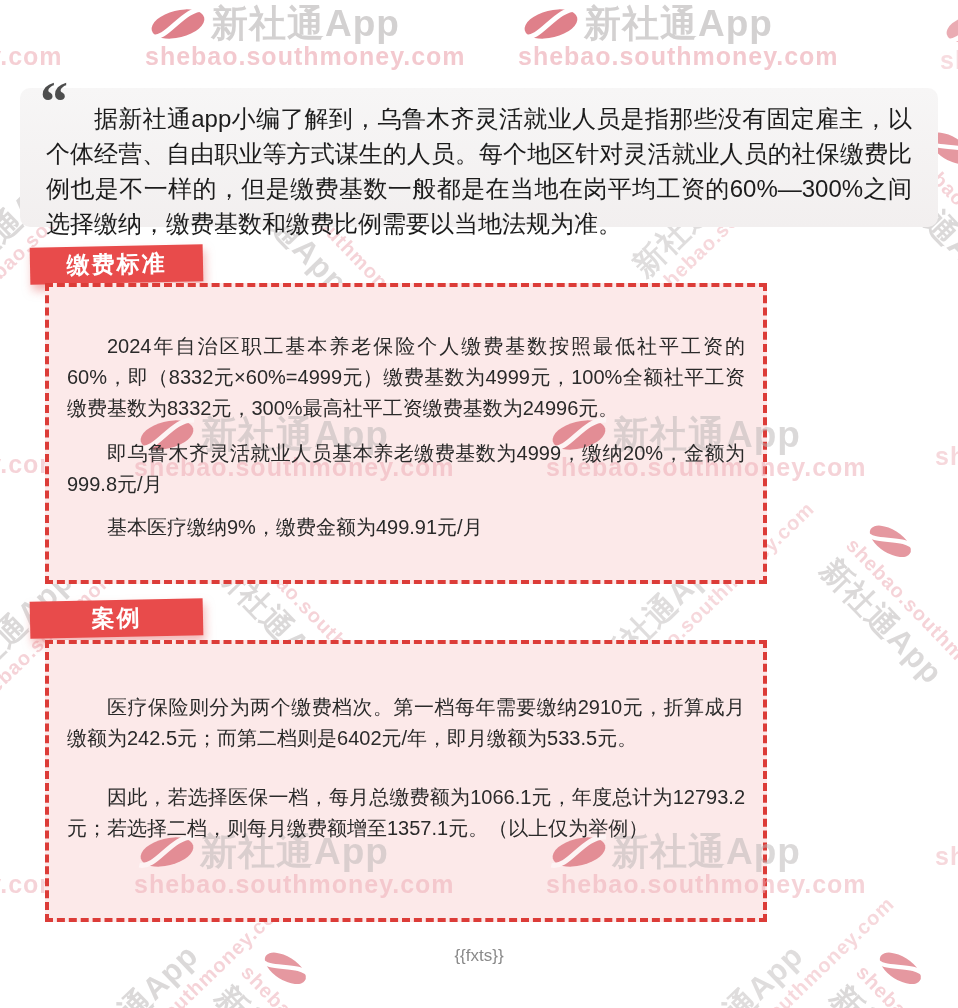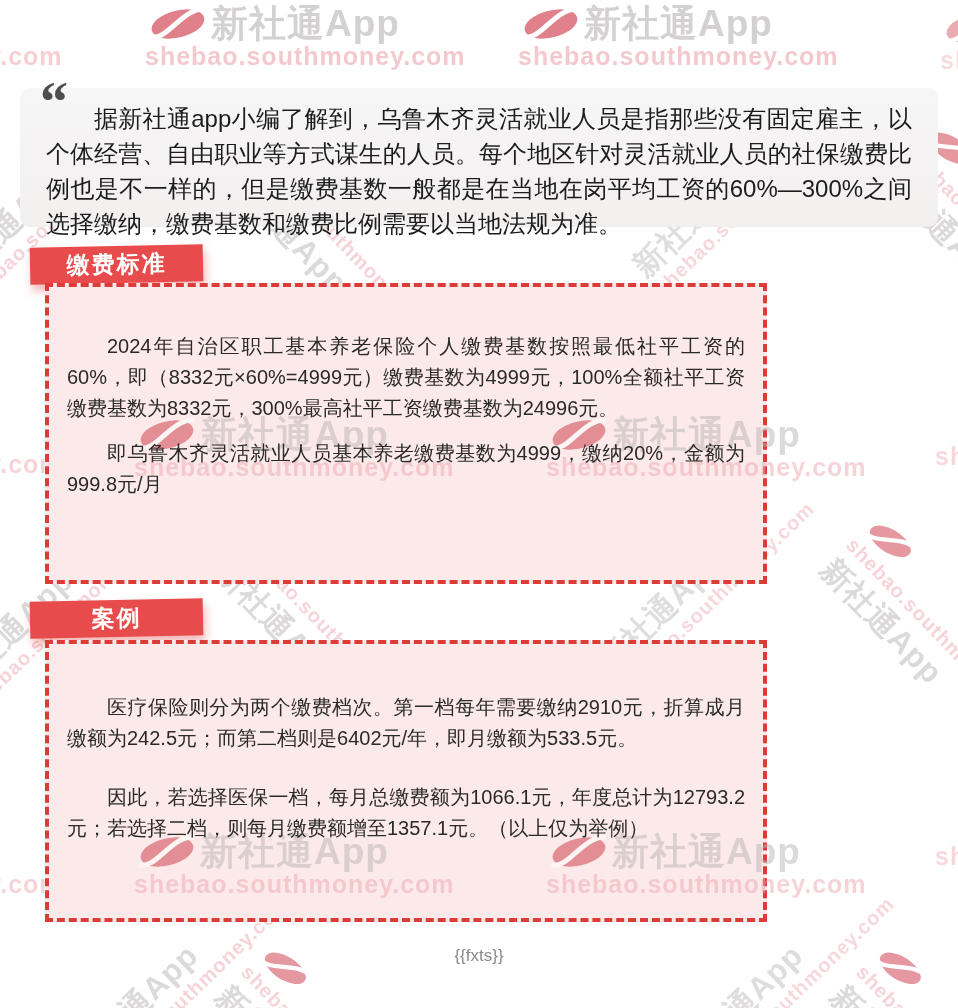--- a/index.html
+++ b/index.html
@@ -196,20 +196,21 @@
       <div class="intro-text">据新社通app小编了解到，乌鲁木齐灵活就业人员是指那些没有固定雇主，以个体经营、自由职业等方式谋生的人员。每个地区针对灵活就业人员的社保缴费比例也是不一样的，但是缴费基数一般都是在当地在岗平均工资的60%—300%之间选择缴纳，缴费基数和缴费比例需要以当地法规为准。</div>
     </div>
 
     <div class="ribbon ribbon-1">
       <span>缴费标准</span>
     </div>
 
     <div class="dash-box dash-box-1" id="box-0">
       <p style="margin-bottom:14px">2024年自治区职工基本养老保险个人缴费基数按照最低社平工资的60%，即（8332元×60%=4999元）缴费基数为4999元，100%全额社平工资缴费基数为8332元，300%最高社平工资缴费基数为24996元。</p>
       <p style="margin-bottom:12px">即乌鲁木齐灵活就业人员基本养老缴费基数为4999，缴纳20%，金额为999.8元/月</p>
+      <p style="margin-bottom:12px">基本医疗缴纳9%，缴费金额为499.91元/月</p>
     <div class="wm-h box-wm" style="left: 85px; top: 126px; opacity: 0.5;">
           <div class="wm-top">
             <svg class="swoosh" viewBox="0 0 64 42">
               <g transform="rotate(-14 32 21)">
                 <ellipse cx="32" cy="21" rx="27" ry="13.5" fill="currentColor"></ellipse>
                 <path d="M2 27 C 18 35, 40 6, 62 13" stroke="#fff" stroke-width="5" fill="none"></path>
               </g>
             </svg>
             <span class="wm-gray">新社通App</span>
           </div>

